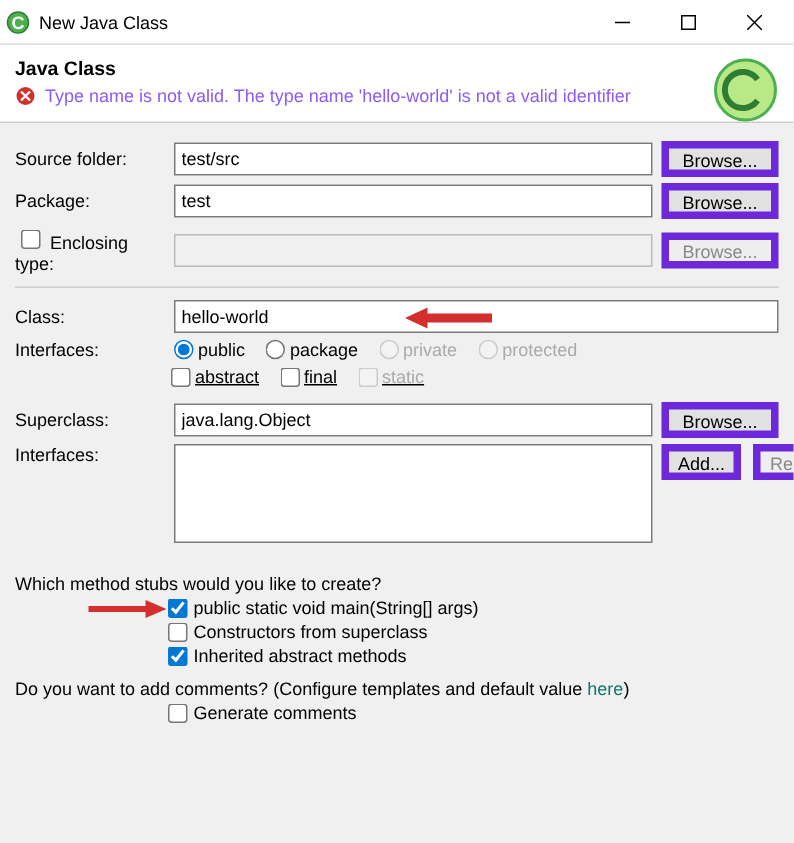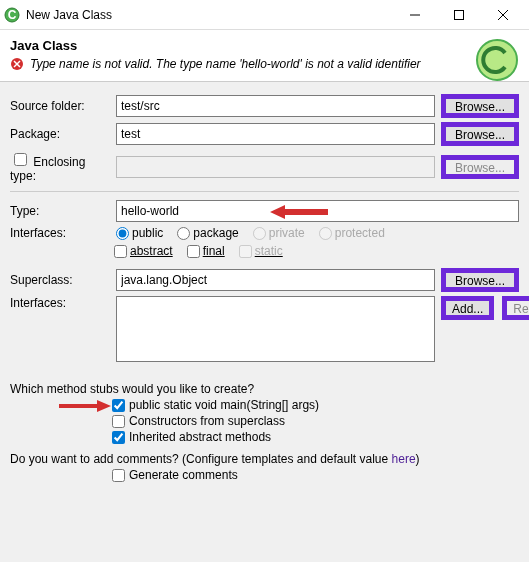--- a/index.html
+++ b/index.html
@@ -3,46 +3,46 @@
 <meta charset="utf-8">
 <style>
 * { box-sizing: border-box; font-family: "Segoe UI", Tahoma, sans-serif; font-size: 12px; }
 body { margin: 0; background: #f0f0f0; width: 529px; height: 562px; overflow: hidden; }
 .titlebar { display: flex; align-items: center; height: 30px; background: #fff; border-bottom: 1px solid #ddd; padding: 0 4px; }
 .titlebar .icon { width: 16px; height: 16px; margin-right: 6px; }
 .titlebar .title { flex: 1; font-size: 12px; }
 .titlebar .winbtn { width: 44px; height: 28px; display: flex; align-items: center; justify-content: center; cursor: pointer; }
 .header { background: #fff; padding: 8px 10px 10px 10px; border-bottom: 1px solid #ccc; position: relative; }
 .header h1 { margin: 0 0 4px 0; font-size: 13px; font-weight: bold; }
-.header .err { display: flex; align-items: flex-start; gap: 6px; color: #000000; font-size: 12px; font-style: italic; }
+.header .err { display: flex; align-items: flex-start; gap: 6px; color: #8b5cf6; font-size: 12px; }
 .header .erricon { width: 14px; height: 14px; }
 .clogo { position: absolute; right: 10px; top: 8px; width: 44px; height: 44px; }
 .form { padding: 8px 10px; }
 .row { display: flex; align-items: center; margin: 4px 0; gap: 6px; }
 .row label { width: 100px; }
 .row input[type=text] { flex: 1; height: 22px; border: 1px solid #7a7a7a; padding: 0 4px; background: #fff; }
 .row input[type=text][disabled] { background: #f0f0f0; border-color: #bbb; }
 .row .btn { width: 78px; height: 24px; background: #e1e1e1; border: 5px solid #6d28d9; cursor: pointer; }
 .row .btn[disabled] { color: #888; background: #eee; cursor: default; }
 hr { border: none; border-top: 1px solid #ccc; margin: 8px 0; }
 .radiogrp { display: flex; gap: 14px; align-items: center; }
-.radiogrp label { width: auto; display: flex; align-items: center; gap: 3px; }
+.radiogrp label { width: auto; display: flex; gap: 3px; }
 .radiogrp input { margin: 0; accent-color: #0078d4; }
 .disabled-text { color: #aaa; }
 .chkrow { display: flex; gap: 14px; margin-left: 104px; margin-top: 4px; text-decoration: underline; }
 .chkrow label { display: flex; align-items: center; gap: 3px; }
 .chkrow input { margin: 0; }
 .ifbox { flex: 1; height: 66px; border: 1px solid #7a7a7a; background: #fff; }
 .btncol { display: flex; flex-direction: row; gap: 8px; width: 78px; }
 .btncol .btn { height: 24px; }
 .section-q { margin: 8px 10px 2px 10px; }
 .stub { margin: 2px 10px 2px 112px; display: flex; align-items: center; gap: 4px; }
 .stub input { margin: 0; accent-color: #0078d4; }
 .commentq { margin: 8px 10px 2px 10px; }
-.link { color: #4c1d95; cursor: pointer; }
+.link { color: #0f766e; cursor: pointer; }
 .arrow { position: absolute; pointer-events: none; }
 </style>
 </head>
 <body>
 
 <div class="titlebar">
   <svg class="icon" viewBox="0 0 16 16">
       <circle cx="8" cy="8" r="7" fill="#4caf50" stroke="#2e7d32"></circle>
       <text x="8" y="12" text-anchor="middle" fill="#fff" font-size="11" font-weight="bold">C</text>
     </svg>
@@ -92,21 +92,21 @@
     <input type="text" value="test" style="">
     <button class="btn">Browse...</button>
   </div>
   <div class="row">
     <label><input type="checkbox" style=""> <span>Enclosing type:</span></label>
     <input type="text" disabled="" style="">
     <button class="btn" disabled="">Browse...</button>
   </div>
   <hr>
   <div class="row" style="position:relative">
-    <label>Type:</label>
+    <label>Class:</label>
     <input type="text" value="hello-world" style="">
     <svg class="arrow" style="left:260px;top:2px" width="60" height="20">
         <polygon points="0,10 15,3 15,7 58,7 58,13 15,13 15,17" fill="#d32f2f"></polygon>
       </svg>
   </div>
   <div class="row">
     <label>Interfaces:</label>
     <div class="radiogrp">
       <label>
           <input type="radio" name="vis" checked="" style="">

